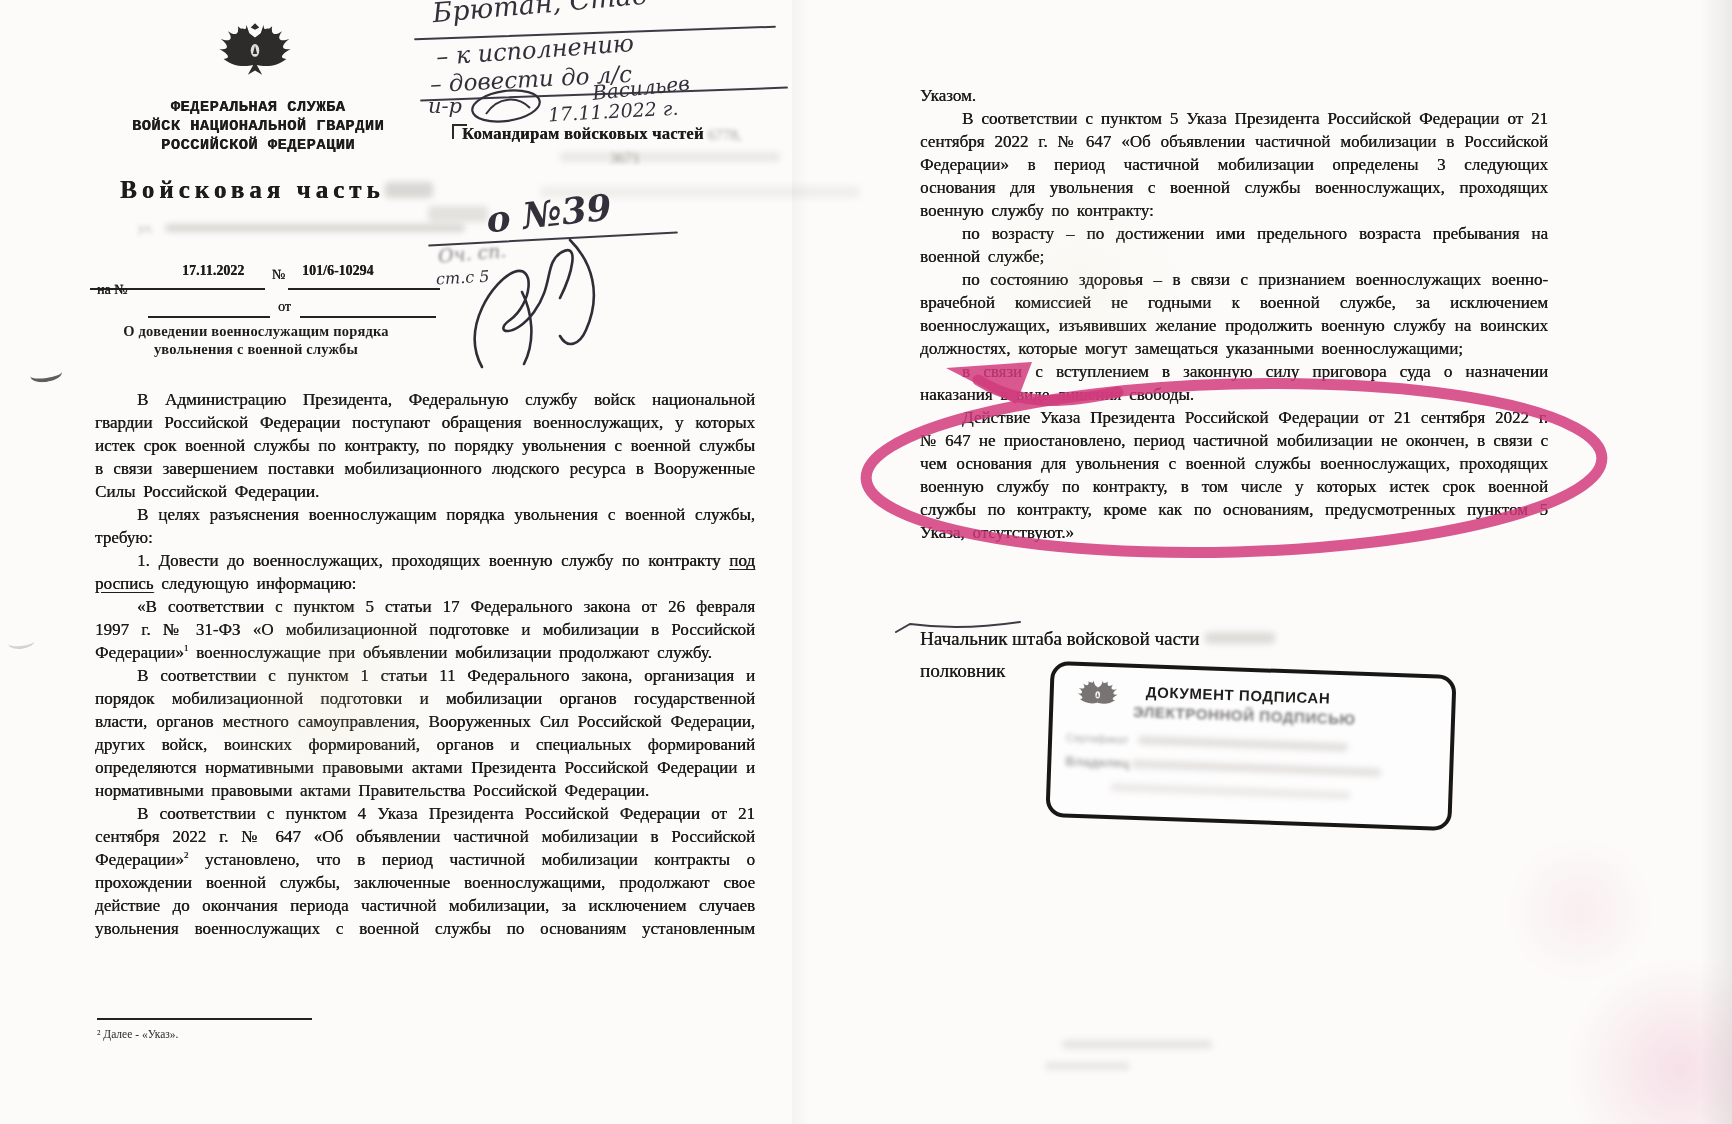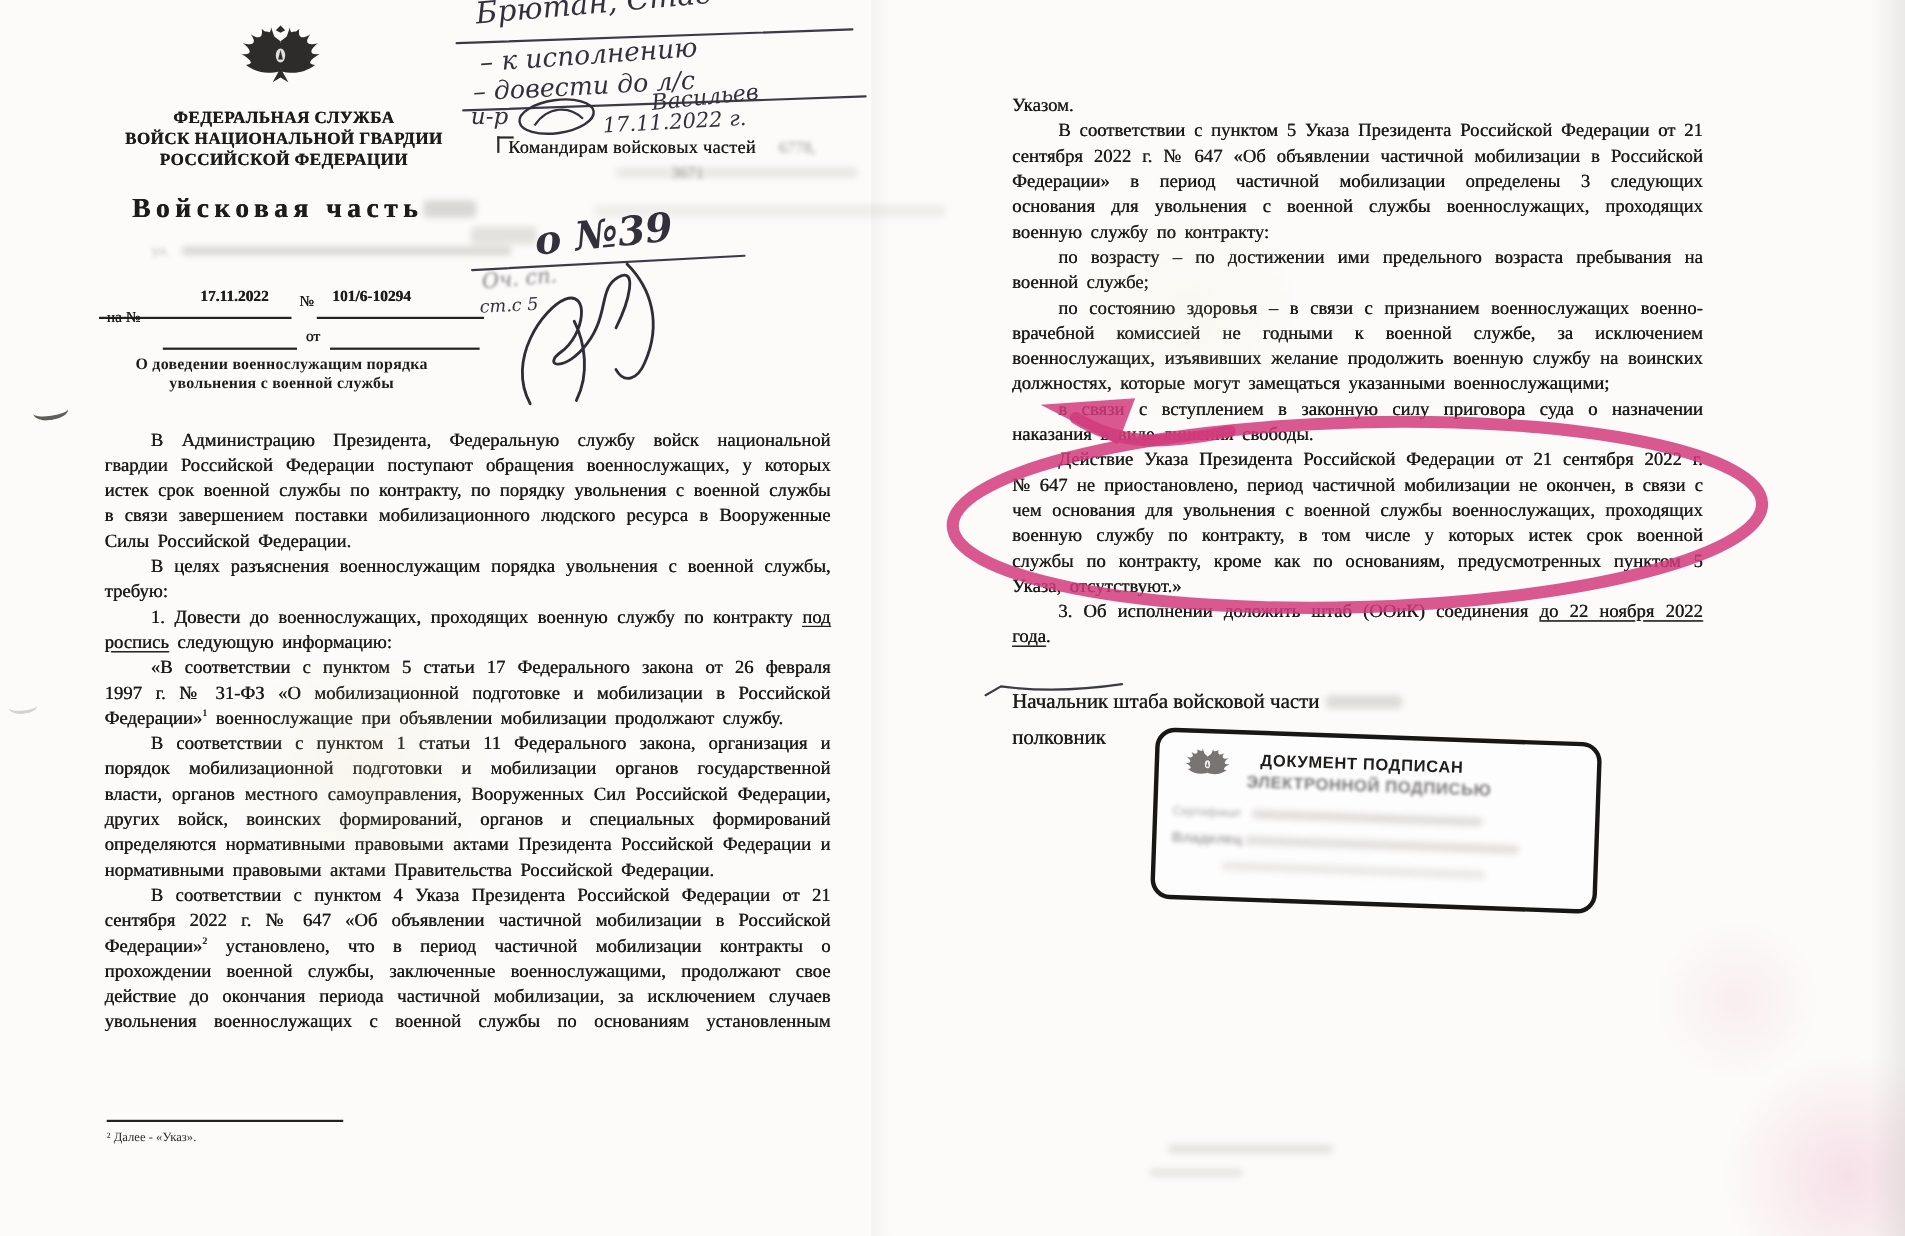--- a/index.html
+++ b/index.html
@@ -49,21 +49,21 @@
         <path d="M78 14 C84 6 90 6 94 10 L88 12 L94 15 C88 19 82 19 78 18 Z"></path>
         <path d="M64 6 L70 0 L76 6 L70 9 Z"></path>
         <ellipse cx="70" cy="38" rx="12" ry="16"></ellipse>
         <path d="M70 54 L60 72 L70 66 L80 72 Z"></path>
       </g>
       <ellipse cx="70" cy="38" rx="6" ry="9" fill="#fff" opacity=".85"></ellipse>
       <path d="M70 31 L67 43 L73 43 Z" fill="#2e2b2b"></path>
     </svg>
   </div>
 
-  <div class="abs org" style="left:108px;top:98px;width:300px;">
+  <div class="abs org" style="left:108px;top:98px;width:300px;font-family:Liberation Mono, monospace;">
     <div>ФЕДЕРАЛЬНАЯ СЛУЖБА</div>
     <div>ВОЙСК НАЦИОНАЛЬНОЙ ГВАРДИИ</div>
     <div>РОССИЙСКОЙ ФЕДЕРАЦИИ</div>
   </div>
 
   <div class="abs unit" style="left:120px;top:176px;">Войсковая часть</div>
   <div class="abs smudge" style="left:385px;top:182px;width:48px;height:16px;"></div>
 
   <div class="abs blurred" style="left:138px;top:220px;font-size:13px;color:#55534e;">ул.</div>
   <div class="abs smudge" style="left:165px;top:224px;width:300px;height:8px;"></div>
@@ -110,21 +110,21 @@
   <div class="abs" style="left:468px;top:86px;">
     <svg width="78" height="42" style="overflow:visible">
         <ellipse cx="38" cy="20" rx="34" ry="15" fill="none" stroke="#32303b" stroke-width="2.2" transform="rotate(-8 38 20)"></ellipse>
         <path d="M18 28 C30 10 50 10 62 22" fill="none" stroke="#32303b" stroke-width="2"></path>
       </svg>
   </div>
   <div class="abs hw" style="left:592px;top:76px;font-size:20px;transform:rotate(-6deg);">Васильев</div>
   <div class="abs hw" style="left:548px;top:100px;font-size:19px;transform:rotate(-3deg);">17.11.2022 г.</div>
 
   <div class="abs" style="left:452px;top:124px;width:13px;height:13px;border-left:2px solid #2c2a27;border-top:2px solid #2c2a27;"></div>
-  <div class="abs" style="left:462px;top:124px;font-size:16.5px;font-weight:normal;letter-spacing:.3px;text-shadow:.3px 0 0 currentColor;">Командирам войсковых частей</div>
+  <div class="abs" style="left:462px;top:124px;font-size:16.5px;font-weight:bold;letter-spacing:.3px;text-shadow:.3px 0 0 currentColor;">Командирам войсковых частей</div>
   <div class="abs blurred" style="left:708px;top:127px;font-size:15px;">6778,</div>
   <div class="abs blurred" style="left:610px;top:150px;font-size:15px;">3671</div>
   <div class="abs smudge" style="left:560px;top:152px;width:220px;height:10px;opacity:.18;"></div>
   <div class="abs smudge" style="left:540px;top:186px;width:320px;height:12px;opacity:.12;"></div>
 
   <div class="abs smudge" style="left:428px;top:206px;width:60px;height:16px;opacity:.25;"></div>
   <div class="abs hw" style="left:486px;top:192px;font-size:36px;transform:rotate(-6deg);font-weight:bold;">о №39</div>
   <div class="abs penline" style="left:428px;top:238px;width:250px;transform:rotate(-3deg);"></div>
   <div class="abs hw blur-soft" style="left:438px;top:242px;font-size:19px;transform:rotate(-5deg);">Оч. сп.</div>
   <div class="abs hw" style="left:436px;top:268px;font-size:16px;transform:rotate(-3deg);">ст.с 5</div>
@@ -143,21 +143,20 @@
 
     <div style="position:relative;">
       <p>Действие Указа  Президента Российской Федерации от 21 сентября 2022 г. № 647 не приостановлено, период частичной мобилизации не окончен, в связи с чем основания для увольнения с военной службы военнослужащих, проходящих военную службу по контракту, в том числе у которых истек срок военной службы по контракту, кроме как по основаниям, предусмотренных пунктом 5 Указа, отсутствуют.»</p>
       <svg style="position:absolute;left:-60px;top:-16px;width:748px;height:152px;overflow:visible;pointer-events:none;" viewBox="0 0 748 152" preserveAspectRatio="none">
         <ellipse cx="374" cy="78" rx="368" ry="84" fill="none" stroke="#d13b7c" stroke-width="11" stroke-linecap="round" opacity=".85" transform="rotate(-1.6 374 78)"></ellipse>
         <path d="M258 2 C200 14 160 16 118 -10" fill="none" stroke="#d13b7c" stroke-width="11" stroke-linecap="round" stroke-linejoin="round" opacity=".85"></path>
         <path d="M156 14 L86 -22 L172 -28 Z" fill="#d13b7c" opacity=".85"></path>
       </svg>
     </div>
 
-    <p><span>3. Об исполнении доложить штаб (ООиК) соединения </span><span class="u-ink">до 22 ноября 2022 года</span><span>.</span></p>
   </div>
 
   <div class="abs sign-line" style="left:920px;top:628px;">Начальник штаба войсковой части</div>
   <div class="abs smudge" style="left:1205px;top:632px;width:70px;height:12px;opacity:.3;"></div>
   <div class="abs sign-line" style="left:920px;top:660px;">полковник</div>
 
   <div class="abs stamp" style="left:1048px;top:668px;width:398px;height:148px;transform:rotate(2deg);">
     <div class="abs" style="left:16px;top:12px;opacity:.75;">
       <svg width="56" height="42" viewBox="0 0 140 100">
         <g fill="#4a4745">

